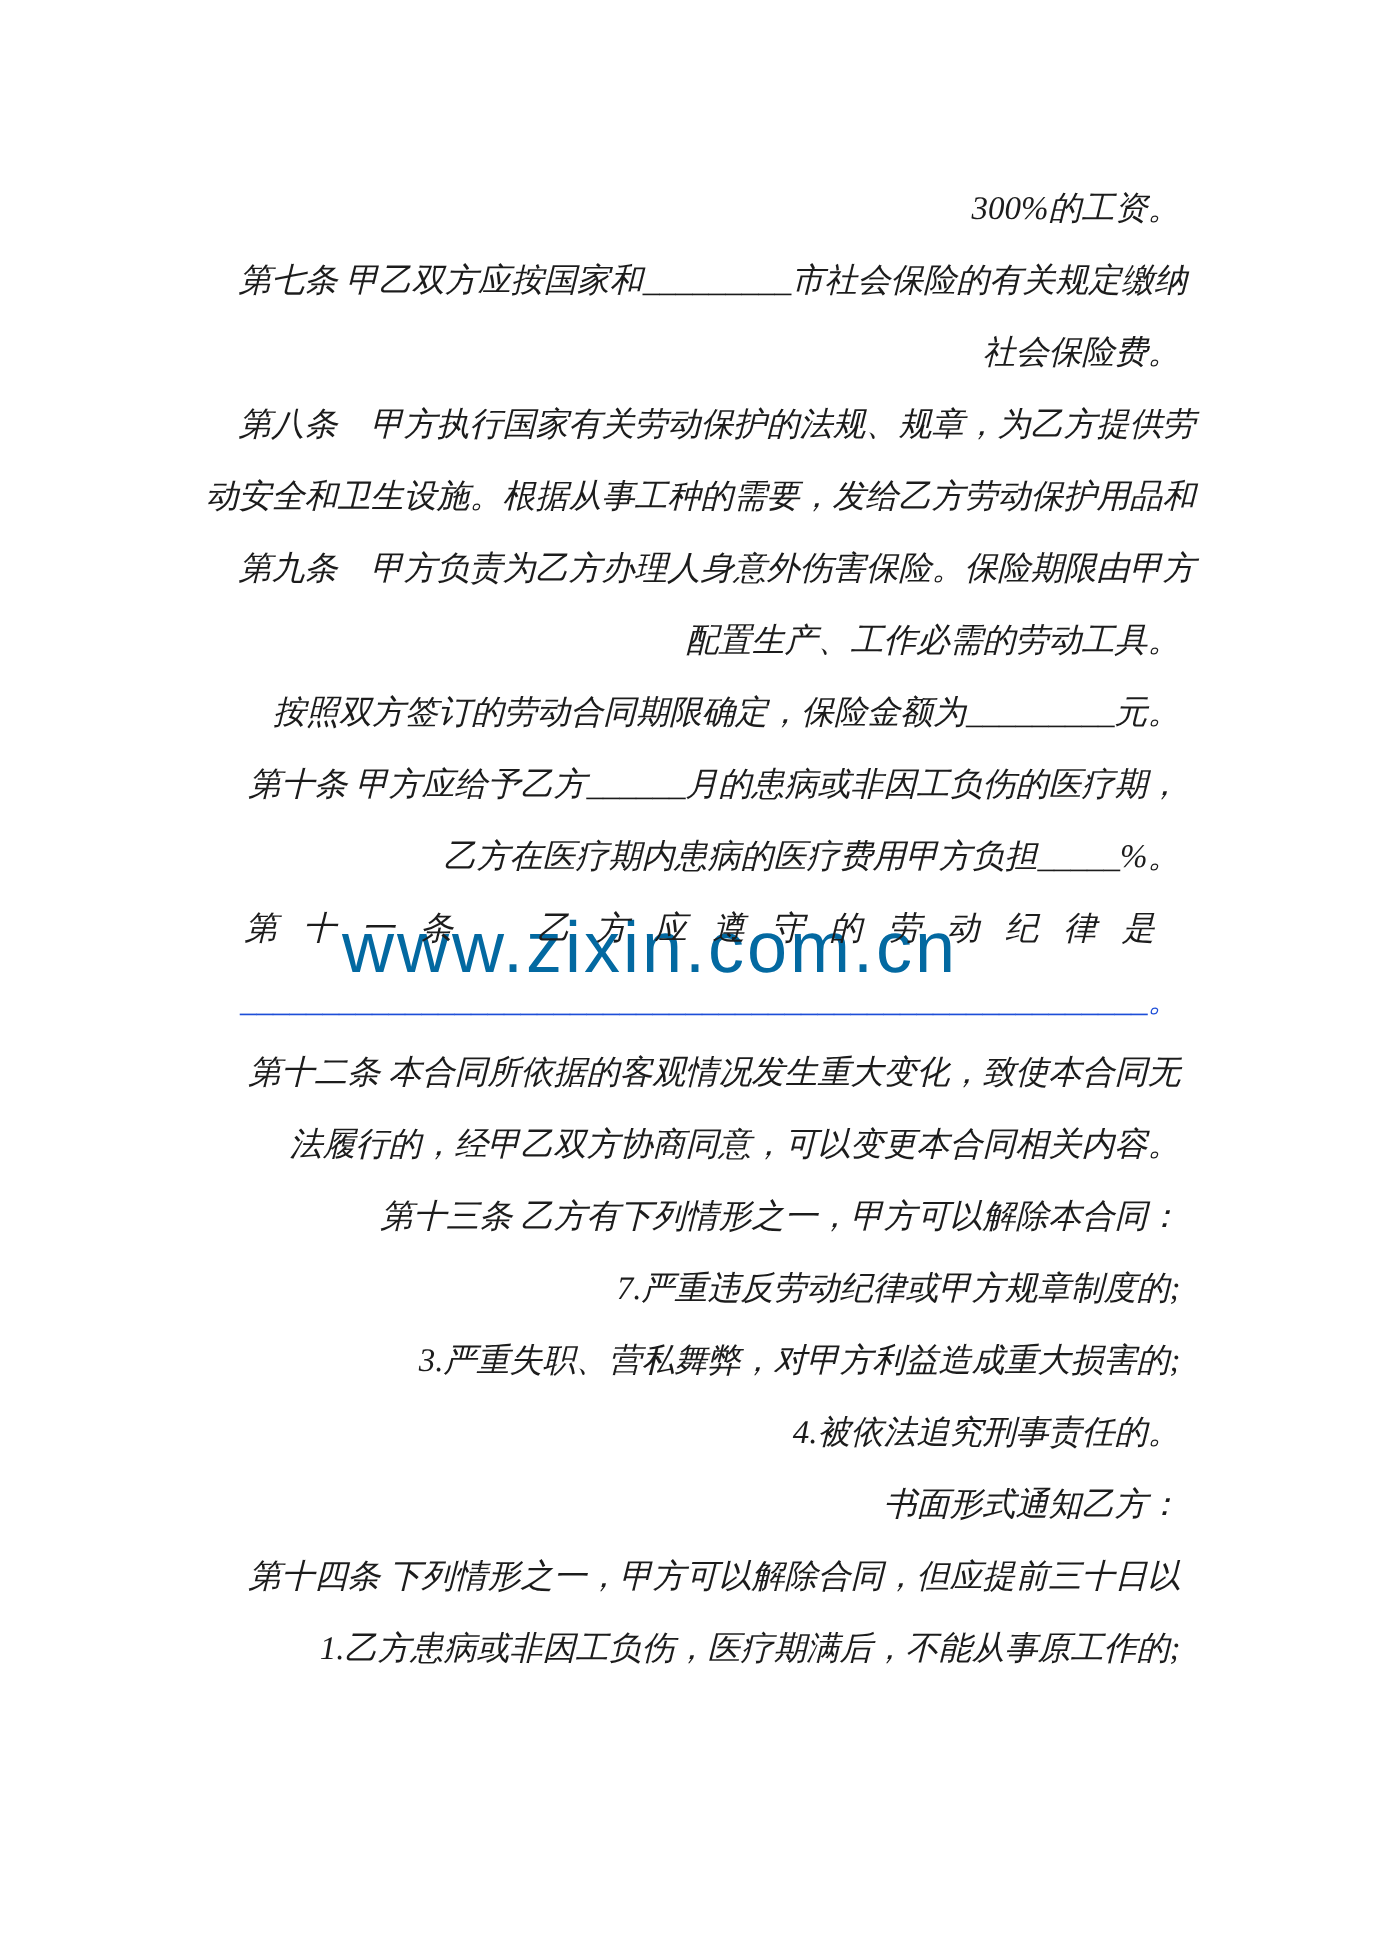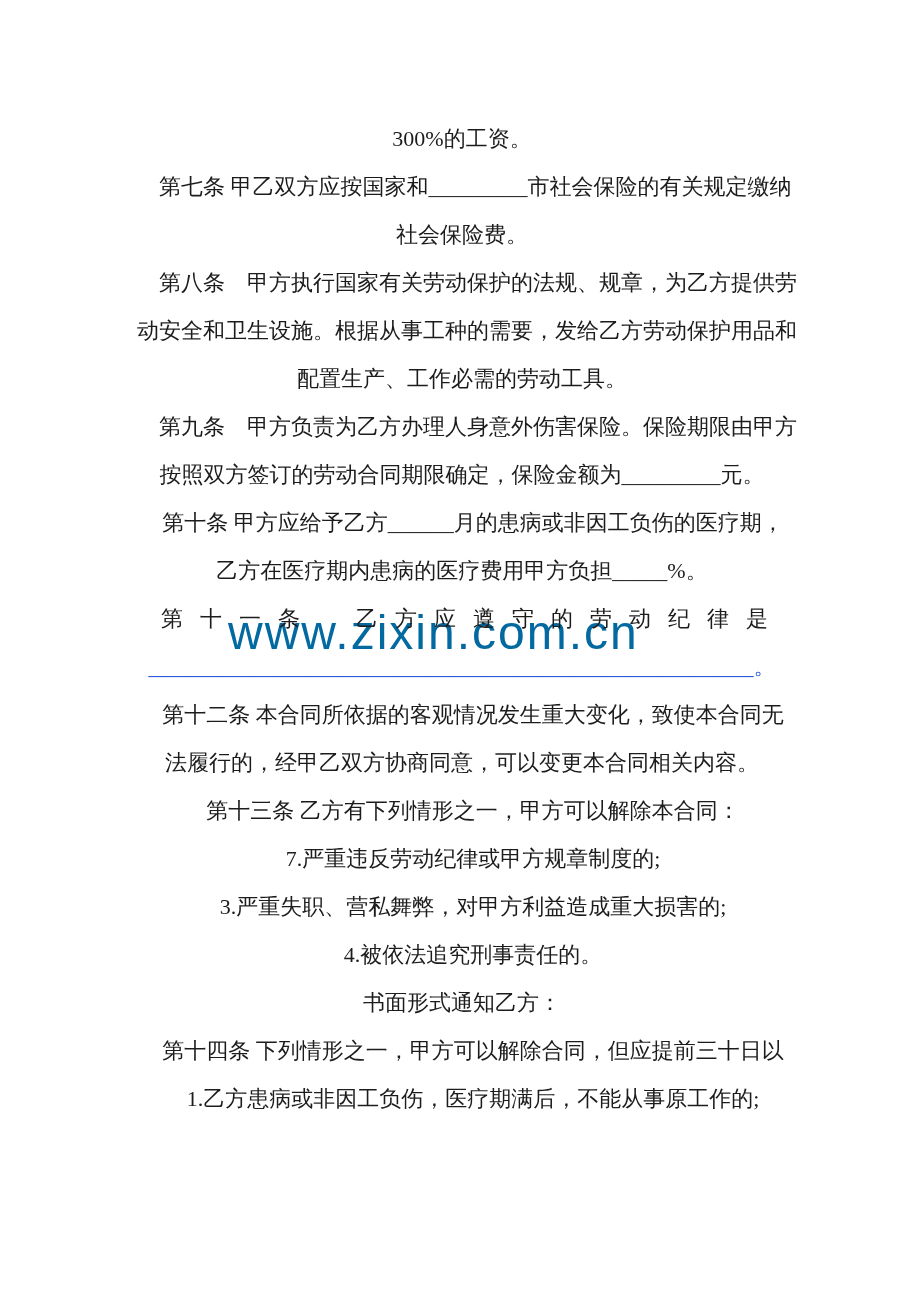--- a/index.html
+++ b/index.html
@@ -26,21 +26,22 @@
     left: 137px;
     top: 115px;
     width: 650px;
     font-size: 22px;
     line-height: 48px;
     color: #1c1c1c;
   }
   .line {
     height: 48px;
     white-space: nowrap;
-    text-align: center;
+    text-align: right;
+    font-style: italic;
   }
   .indent {
     padding-left: 22px;
   }
   .spread {
     letter-spacing: 17px;
   }
   .blank-row {
     color: #1d4ed8;
   }
@@ -62,22 +63,22 @@
 <div class="page">
 
   <div class="watermark">www.zixin.com.cn</div>
 
   <div class="doc">
     <div class="line">300%的工资。</div>
     <div class="line indent">第七条 甲乙双方应按国家和_________市社会保险的有关规定缴纳</div>
     <div class="line">社会保险费。</div>
     <div class="line indent">第八条　甲方执行国家有关劳动保护的法规、规章，为乙方提供劳</div>
     <div class="line">动安全和卫生设施。根据从事工种的需要，发给乙方劳动保护用品和</div>
+    <div class="line indent">第九条　甲方负责为乙方办理人身意外伤害保险。保险期限由甲方</div>
     <div class="line">配置生产、工作必需的劳动工具。</div>
-    <div class="line indent">第九条　甲方负责为乙方办理人身意外伤害保险。保险期限由甲方</div>
     <div class="line">按照双方签订的劳动合同期限确定，保险金额为_________元。</div>
     <div class="line indent">第十条 甲方应给予乙方______月的患病或非因工负伤的医疗期，</div>
     <div class="line">乙方在医疗期内患病的医疗费用甲方负担_____%。</div>
     <div class="line indent spread">第十一条　乙方应遵守的劳动纪律是</div>
     <div class="line blank-row">_______________________________________________________。</div>
     <div class="line indent">第十二条 本合同所依据的客观情况发生重大变化，致使本合同无</div>
     <div class="line">法履行的，经甲乙双方协商同意，可以变更本合同相关内容。</div>
     <div class="line indent">第十三条 乙方有下列情形之一，甲方可以解除本合同：</div>
     <div class="line indent">7.严重违反劳动纪律或甲方规章制度的;</div>
     <div class="line indent">3.严重失职、营私舞弊，对甲方利益造成重大损害的;</div>

